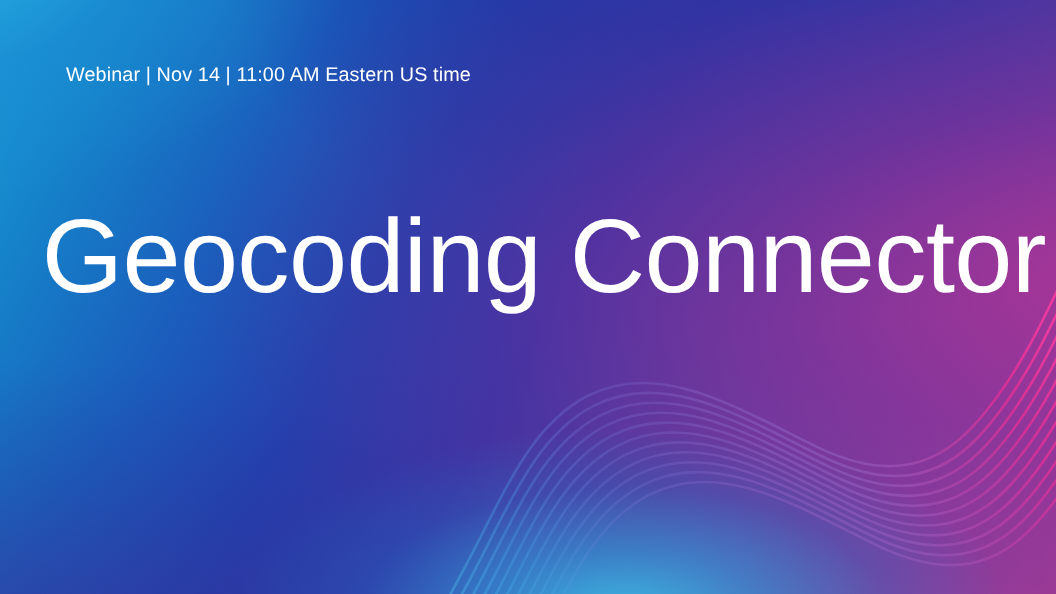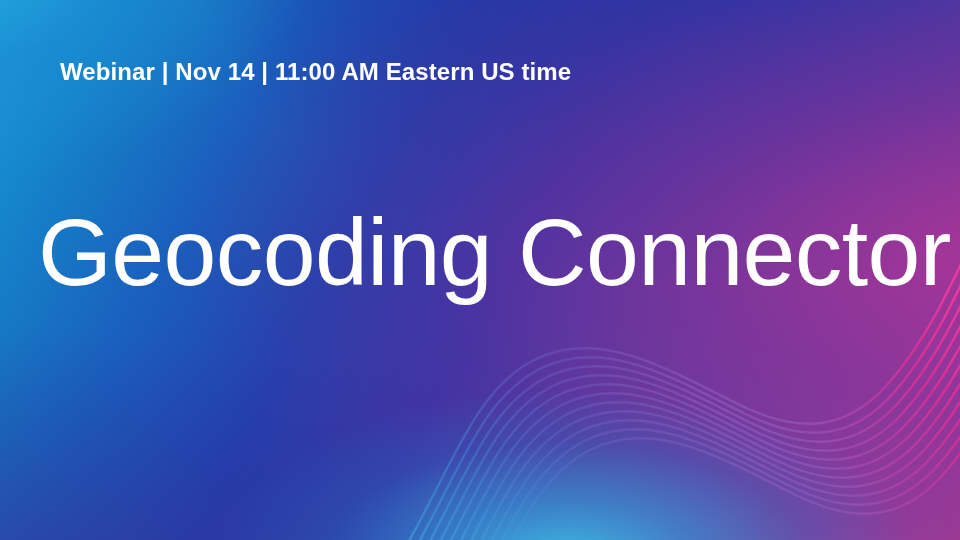--- a/index.html
+++ b/index.html
@@ -87,30 +87,30 @@
     width: 960px;
     height: 540px;
     pointer-events: none;
   }
 
   
   .eyebrow {
     position: absolute;
     left: 60px;
     top: 58px;
-    font-size: 24px;
-    font-weight: 700;
+    font-size: 18px;
+    font-weight: 400;
     letter-spacing: 0.1px;
     color: #ffffff;
     white-space: nowrap;
   }
   .title {
     position: absolute;
     left: 38px;
-    top: 201px;
+    top: 182px;
     font-size: 95px;
     font-weight: 300;
     letter-spacing: -0.6px;
     line-height: 1.08;
     color: #ffffff;
     white-space: nowrap;
   }
 </style>
 </head>
 <body>

